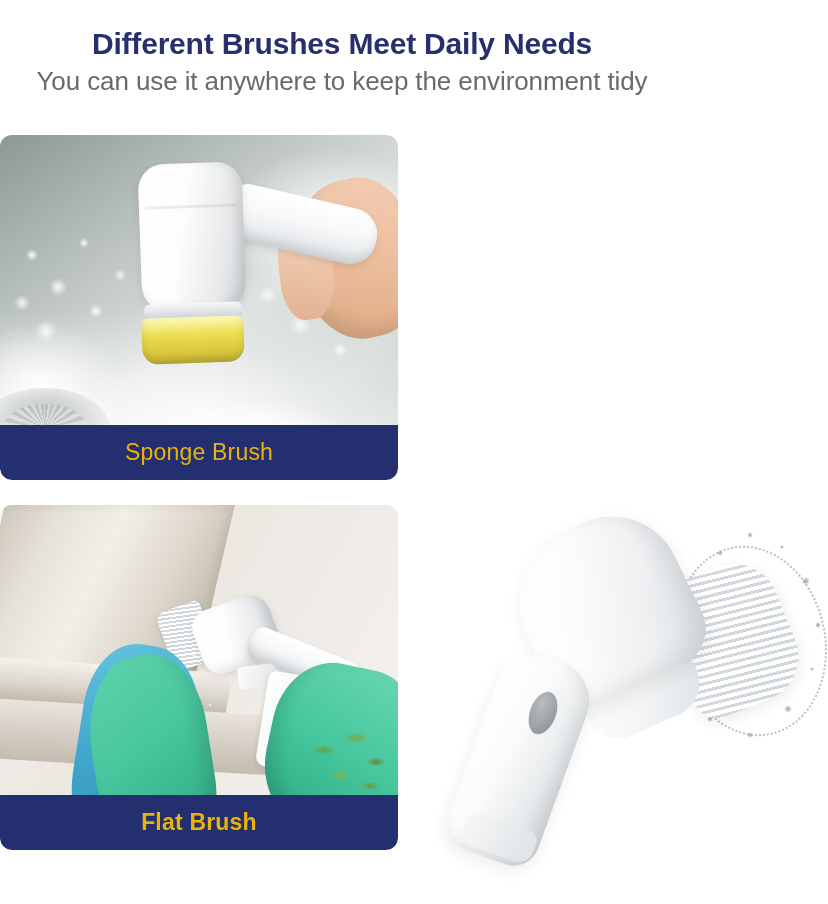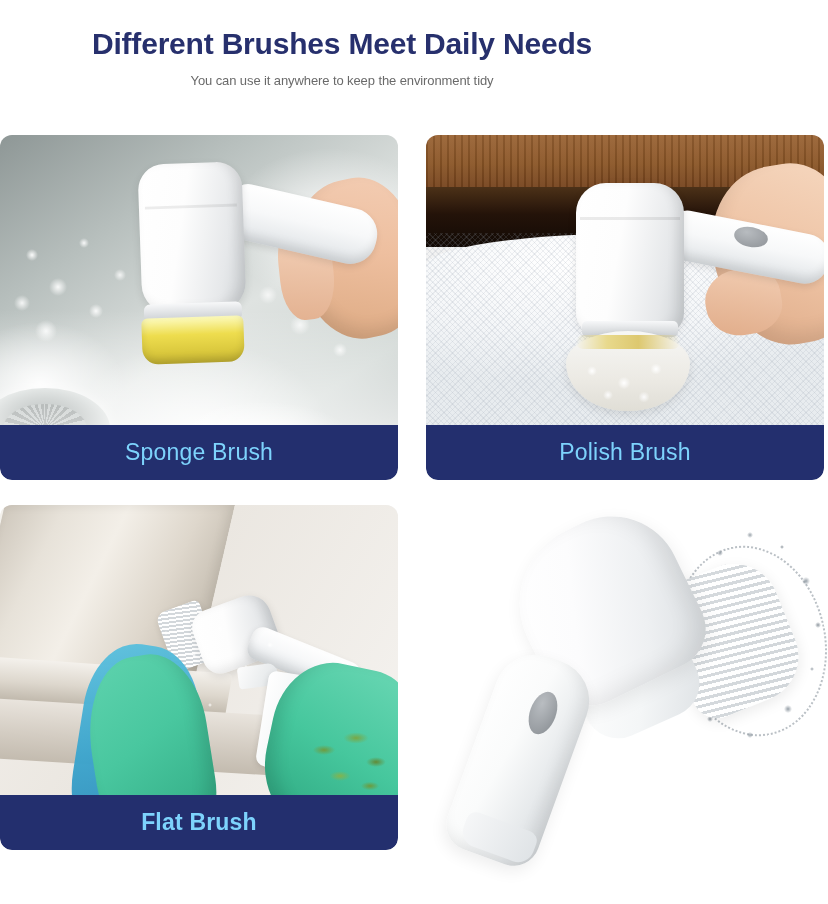--- a/index.html
+++ b/index.html
@@ -21,21 +21,21 @@
     text-align: center;
   }
   .page-title {
     font-size: 30px;
     font-weight: bold;
     color: #27306d;
     letter-spacing: -0.2px;
     line-height: 40px;
   }
   .page-subtitle {
-    font-size: 13px;
+    font-size: 26px;
     font-weight: normal;
     color: #6a6a6a;
     line-height: 34px;
     letter-spacing: -0.1px;
   }
 
   
   .grid {
     position: absolute;
     top: 135px;
@@ -61,21 +61,21 @@
   }
 
   
   .caption {
     position: absolute;
     left: 0;
     bottom: 0;
     width: 100%;
     height: 55px;
     background: #232f6e;
-    color: #7dd3fc;
+    color: #eab308;
     font-size: 23px;
     line-height: 55px;
     text-align: center;
     letter-spacing: 0.2px;
     border-bottom-left-radius: 12px;
     border-bottom-right-radius: 12px;
   }
 
   
   .sink-bg {
@@ -467,38 +467,20 @@
       <div class="device">
         <div class="dev-handle p1-handle"></div>
         <div class="dev-motor p1-motor"></div>
         <div class="dev-collar p1-collar"></div>
         <div class="p1-sponge"></div>
       </div>
     </div>
     <div class="caption">Sponge Brush</div>
   </div>
 
-  <div class="panel panel-2">
-    <div class="photo">
-      <div class="polish-wood"></div>
-      <div class="polish-dark"></div>
-      <div class="polish-table"></div>
-
-      <div class="p2-hand"></div>
-      <div class="device">
-        <div class="dev-handle p2-handle"></div>
-        <div class="dev-button p2-btn"></div>
-        <div class="dev-motor p2-motor"></div>
-        <div class="dev-collar p2-collar"></div>
-        <div class="p2-pad"></div>
-        <div class="p2-pad-stripe"></div>
-      </div>
-    </div>
-    <div class="caption">Polish Brush</div>
-  </div>
 
   <div class="panel panel-3">
     <div class="photo">
       <div class="hood-bg"></div>
       <div class="hood-body"></div>
       <div class="hood-lip"></div>
       <div class="hood-counter"></div>
 
       <div class="device">
         <div class="p3-brush"></div>

